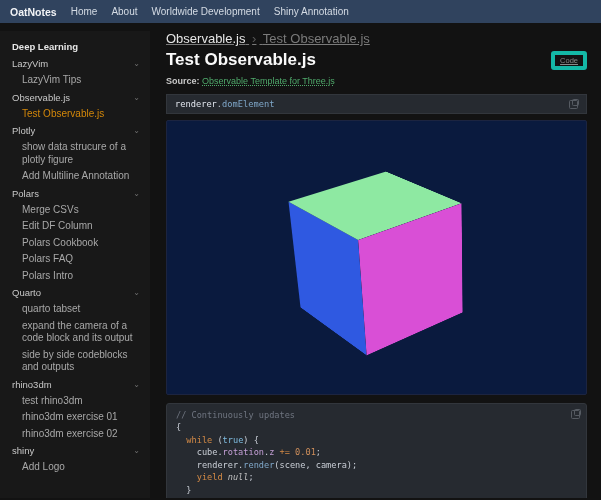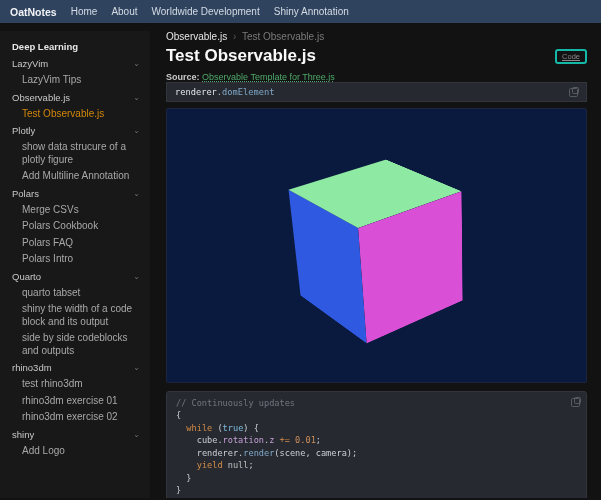--- a/index.html
+++ b/index.html
@@ -11,27 +11,27 @@
   
   .shell { display:flex; height:calc(500px - 25px); }
   .sidebar { width:150px; background:#181818; padding:6px 0 10px 10px; overflow:hidden;margin-top:8px; }
   .sb-heading { font-weight:700; font-size:9.5px; color:#e6e6e6; margin:4px 0 3px 2px; }
   .sb-group { font-size:9.5px; color:#c8c8c8; padding:3px 4px 3px 2px; display:flex; justify-content:space-between; align-items:center; cursor:pointer; }
   .sb-group .chev { font-size:8px; color:#6f6f6f; margin-right:6px; }
   .sb-item { font-size:10px; color:#a8a8a8; padding:2px 6px 2px 12px; line-height:1.25; cursor:pointer; }
   .sb-item.active { color:#d2870a; }
   
   .main { flex:1; background:#121212; padding:8px 14px 10px 16px; overflow:hidden; }
-  .crumbs { font-size:10px; color:#7a7a7a; }
+  .crumbs { font-size:13px; color:#7a7a7a;text-decoration:underline; }
   .crumbs .c0 { color:#e6e6e6; }
   .crumbs .sep { margin:0 3px; color:#595959; }
   .title-row { display:flex; justify-content:space-between; align-items:center; margin:4px 0 6px; }
   h1.title { font-size:17px; font-weight:600; color:#fafafa; }
-  .code-pill { font-size:7.5px; color:#8a8a8a; border:2px solid #14b8a6; border-radius:3px; padding:1px 5px; cursor:pointer;text-decoration:underline; }
-  .source { font-size:9px; color:#c9c9c9; }
+  .code-pill { font-size:7.5px; color:#8a8a8a; border:4px solid #14b8a6; border-radius:3px; padding:1px 5px; cursor:pointer;text-decoration:underline; }
+  .source { font-size:9px; color:#c9c9c9; margin-bottom:8px; }
   .source a { color:#4fa96b; text-decoration:underline dotted; cursor:pointer; }
   
   .cell { background:#262a30; border:1px solid #32363c; border-radius:0; margin-bottom:6px; position:relative; }
   .cell-head { padding:4px 8px; font-family: ui-monospace, SFMono-Regular, Menlo, Consolas, monospace; font-size:8.7px; color:#b9bfc9; display:flex; justify-content:space-between; align-items:center; }
   .cell-head .copy { width:9px; height:9px; border:1px solid #6b7078; border-radius:1.5px; opacity:.7; cursor:pointer; position:relative; }
   .cell-head .copy::after{content:"";position:absolute;inset:-2px -2px 2px 2px;border:1px solid #6b7078;border-radius:1.5px;}
   .tok-id { color:#e2e6ee; }
   .tok-prop { color:#7fa7c9; }
   .tok-dot { color:#b9bfc9; }
   
@@ -46,21 +46,21 @@
   .codeblock { background:#262a30; border:1px solid #32363c; border-radius:3px; position:relative; }
   .codeblock .copy-abs { position:absolute; right:6px; top:6px; width:9px; height:9px; border:1px solid #6b7078; border-radius:1.5px; opacity:.7; cursor:pointer; }
   .codeblock .copy-abs::after{content:"";position:absolute;inset:-2px -2px 2px 2px;border:1px solid #6b7078;border-radius:1.5px;}
   pre.code { font-family: ui-monospace, SFMono-Regular, Menlo, Consolas, monospace; font-size:8.6px; line-height:1.45; padding:5px 9px; white-space:pre; color:#c9ced6; }
   .c-cmt { color:#6f7580; }
   .c-kw  { color:#d58b46; }
   .c-lit { color:#7fbce0; }
   .c-num { color:#cf8f5b; }
   .c-fn  { color:#7fa7c9; }
   .c-prop{ color:#c49fd6; }
-  .c-null{ color:#c0c0c0; }
+  .c-null{ color:#c0c0c0; font-style:italic; }
   .c-punc{ color:#c9ced6; }
 </style>
 </head>
 <body>
 
 <div class="topnav">
   <span class="brand">OatNotes</span>
   <span class="navlink">Home</span>
   <span class="navlink">About</span>
   <span class="navlink">Worldwide Development</span>
@@ -85,29 +85,30 @@
           <span>Plotly</span>
           <span class="chev">⌄</span>
         </div>
         <div class="sb-item">show data strucure of a plotly figure</div>
         <div class="sb-item">Add Multiline Annotation</div>
         <div class="sb-group">
           <span>Polars</span>
           <span class="chev">⌄</span>
         </div>
         <div class="sb-item">Merge CSVs</div>
+        <div class="sb-item">Edit DF Column</div>
         <div class="sb-item">Polars Cookbook</div>
         <div class="sb-item">Polars FAQ</div>
         <div class="sb-item">Polars Intro</div>
         <div class="sb-group">
           <span>Quarto</span>
           <span class="chev">⌄</span>
         </div>
         <div class="sb-item">quarto tabset</div>
-        <div class="sb-item">shiny the width of a code block and its output</div>
+        <div class="sb-item">expand the camera of a code block and its output</div>
         <div class="sb-item">side by side codeblocks and outputs</div>
         <div class="sb-group">
           <span>rhino3dm</span>
           <span class="chev">⌄</span>
         </div>
         <div class="sb-item">test rhino3dm</div>
         <div class="sb-item">rhino3dm exercise 01</div>
         <div class="sb-item">rhino3dm exercise 02</div>
         <div class="sb-group">
           <span>shiny</span>

